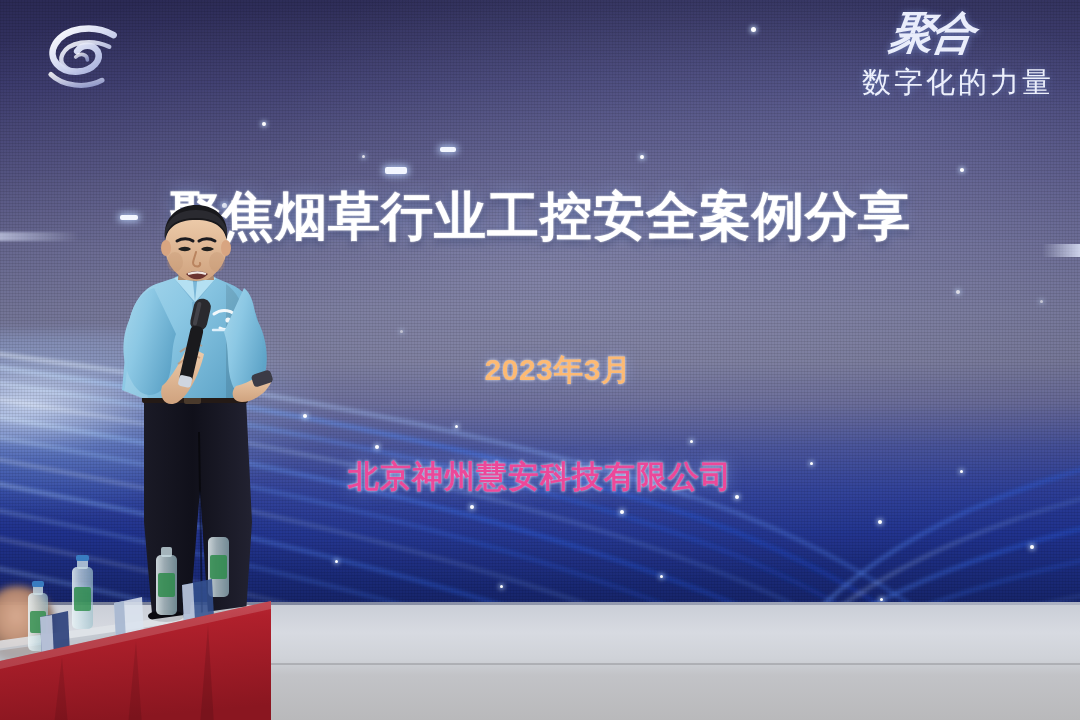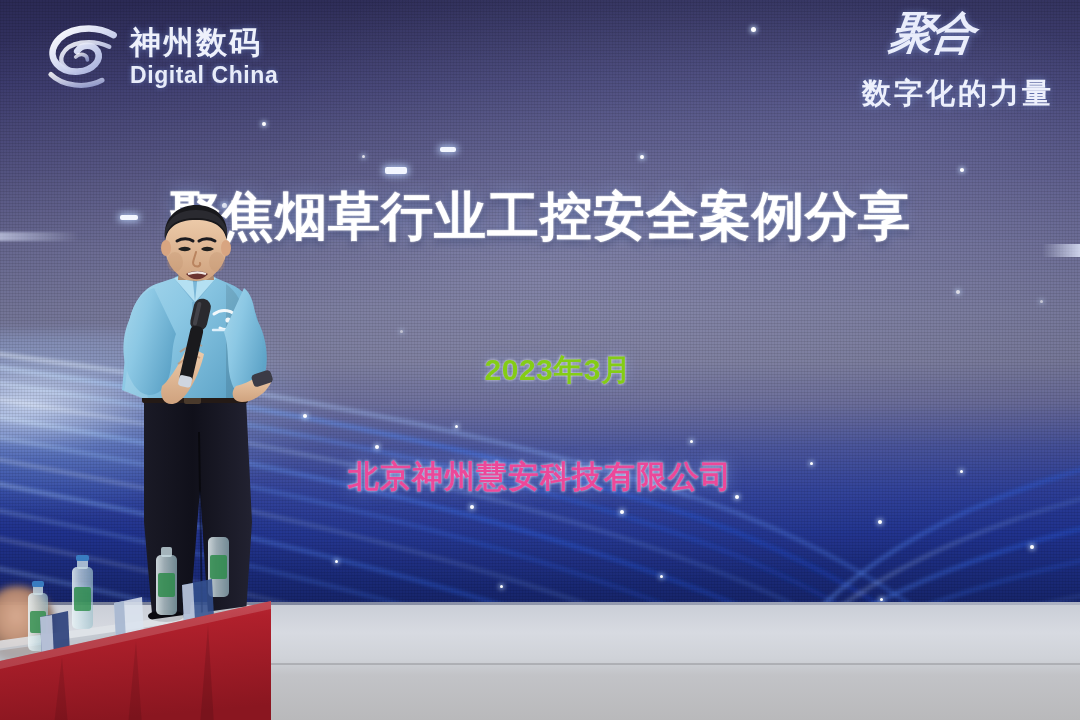--- a/index.html
+++ b/index.html
@@ -133,24 +133,24 @@
     font-style: italic;
     color: #e9edfb;
     letter-spacing: -3px;
     line-height: .9;
     margin-right: 82px;
     text-shadow: 0 1px 7px rgba(140,165,235,.6);
     transform: skewX(-7deg);
   }
   .ev-sub {
     font-size: 29px;
-    font-weight: 700;
+    font-weight: 400;
     color: #edf0fc;
     letter-spacing: 3px;
-    margin-top: 20px;
+    margin-top: 9px;
     text-shadow: 0 0 7px rgba(130,160,230,.55);
   }
 
   
   .slide-title {
     position: absolute;
     left: 0; right: 0;
     top: 182px;
     text-align: center;
     font-size: 52px;
@@ -162,21 +162,21 @@
       0 0 16px rgba(160,190,255,.55),
       0 3px 10px rgba(10,14,46,.6);
   }
   .slide-date {
     position: absolute;
     left: 0; right: 0;
     top: 350px;
     text-align: center;
     font-size: 30px;
     font-weight: 700;
-    color: #84cc16;
+    color: #fdba74;
     letter-spacing: .5px;
     text-shadow: 0 0 3px rgba(255,255,255,.8), 0 0 14px rgba(150,180,255,.5);
     margin-left: 36px;
   }
   .slide-company {
     position: absolute;
     left: 0; right: 0;
     top: 456px;
     text-align: center;
     font-size: 31px;
@@ -357,24 +357,20 @@
           <stop offset="100%" stop-color="#9aa4d6"></stop>
         </linearGradient>
       </defs>
       <g fill="none" stroke="url(#swirlg)" stroke-linecap="round">
         <path d="M92,18 C 64,2 26,8 12,30 C 0,50 18,70 44,68 C 64,66 76,52 70,40 C 64,30 48,30 42,40" stroke-width="9"></path>
         <path d="M86,34 C 60,22 30,28 22,44 C 15,58 30,70 48,66" stroke-width="6" opacity=".9"></path>
         <path d="M6,72 C 22,88 54,92 76,80" stroke-width="7" opacity=".85"></path>
         <path d="M40,48 C 46,42 56,44 56,52" stroke-width="5" opacity=".8"></path>
       </g>
     </svg>
-    <div class="dc-words">
-      <div class="dc-cn">神州数码</div>
-      <div class="dc-en">Digital China</div>
-    </div>
   </div>
 
   <div class="brand-right">
     <div class="ev-cal">聚合</div>
     <div class="ev-sub">数字化的力量</div>
   </div>
 
   <div class="slide-title">聚焦烟草行业工控安全案例分享</div>
   <div class="slide-date">2023年3月</div>
   <div class="slide-company">北京神州慧安科技有限公司</div>

